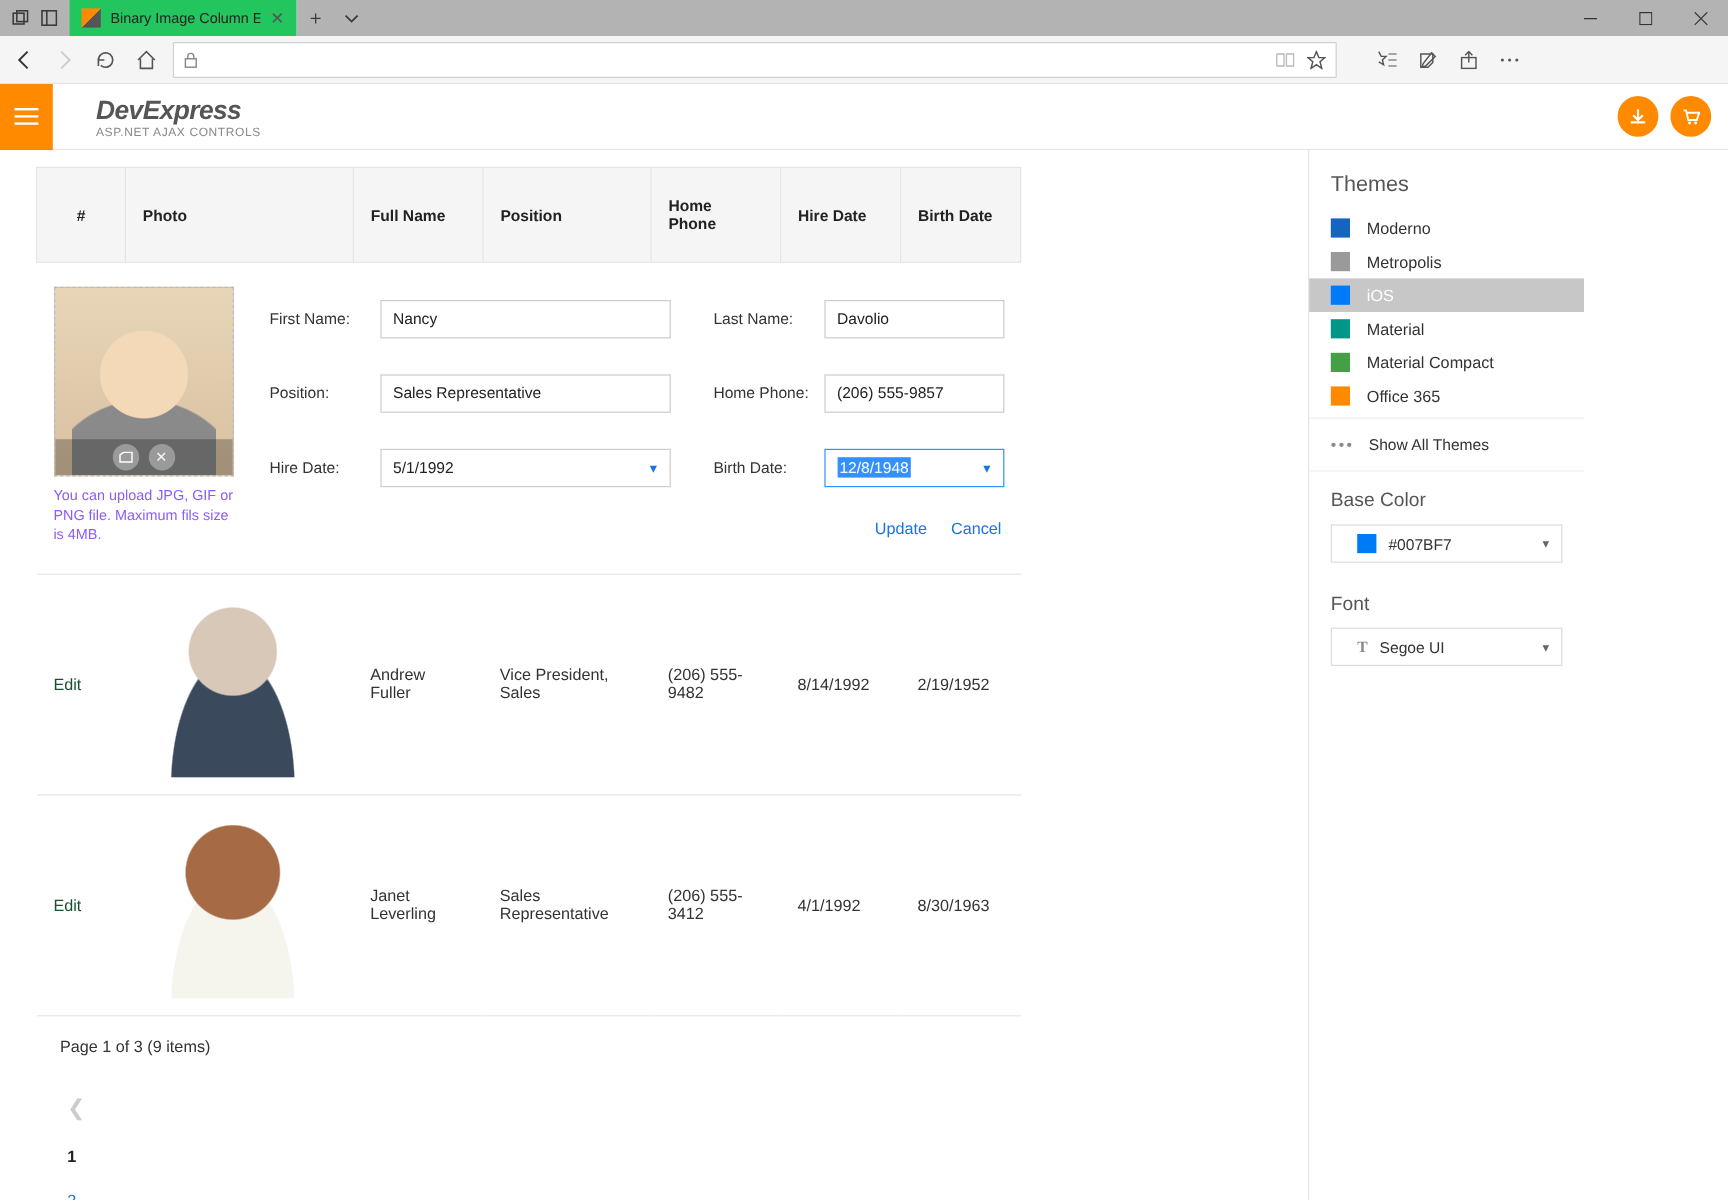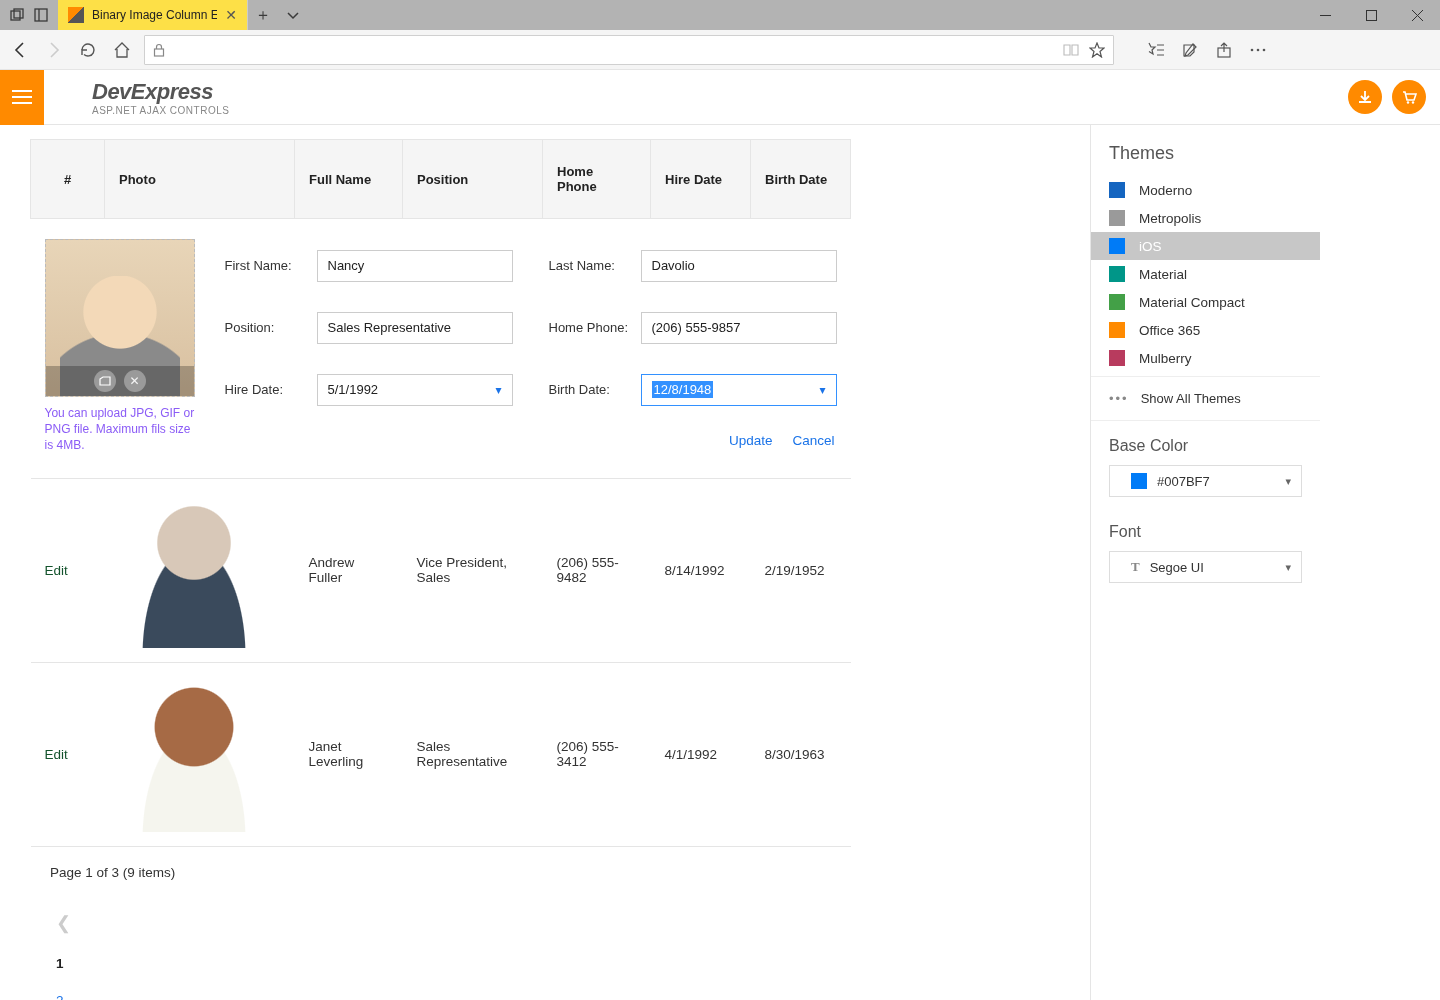--- a/index.html
+++ b/index.html
@@ -3,21 +3,21 @@
 <meta charset="utf-8">
 <style>
   * { box-sizing: border-box; margin: 0; padding: 0; }
   body { font-family: "Segoe UI", Tahoma, sans-serif; font-size: 13px; color: #333; background:#fff; }
   
   
   .window-chrome { background:#b3b3b3; height:30px; display:flex; align-items:stretch; }
   .win-icons-left { display:flex; align-items:center; padding-left:6px; gap:2px;}
   .win-icon { width:22px; height:22px; display:flex; align-items:center; justify-content:center; color:#3a3a3a; }
   .tabstrip { display:flex; align-items:stretch; margin-left:6px;}
-  .tab { background:#fde047; display:flex; align-items:center; padding:0 10px; gap:8px; min-width:190px; max-width:190px; border-right:1px solid #ccc; position:relative; }
+  .tab { background:#22c55e; display:flex; align-items:center; padding:0 10px; gap:8px; min-width:190px; max-width:190px; border-right:1px solid #ccc; position:relative; }
   .tab .favicon { width:16px; height:16px; background:linear-gradient(135deg,#ff8a00 0 50%,#555 50% 100%); }
   .tab .title { flex:1; white-space:nowrap; overflow:hidden; text-overflow:clip; font-size:12px; color:#222; }
   .tab .close { font-size:14px; color:#555; }
   .tab-add, .tab-more { width:30px; display:flex; align-items:center; justify-content:center; color:#3a3a3a; font-size:16px; }
   .win-buttons-right { margin-left:auto; display:flex; }
   .win-btn { width:46px; display:flex; align-items:center; justify-content:center; color:#333; font-size:12px; }
   
   .nav-bar { background:#f5f5f5; height:40px; display:flex; align-items:center; padding:0 8px; gap:10px; border-bottom:1px solid #e5e5e5;}
   .nav-btn { width:24px; height:24px; display:flex; align-items:center; justify-content:center; color:#555; }
   .nav-btn.disabled { color:#bbb; }
@@ -27,21 +27,21 @@
   .url-text .dark { color:#222; }
   .url-right { margin-left:auto; display:flex; gap:10px; align-items:center; color:#888; }
   .nav-trail { display:flex; gap:18px; margin-left:22px; align-items:center; color:#555; }
 
   
   .page-header { height:55px; background:#fff; border-bottom:1px solid #e5e5e5; display:flex; align-items:center; }
   .hamburger { width:44px; height:55px; background:#ff8a00; display:flex; align-items:center; justify-content:center; }
   .hamburger-lines, .hamburger-lines::before, .hamburger-lines::after { content:""; display:block; width:20px; height:2px; background:#fff; }
   .hamburger-lines::before { transform:translateY(-6px);}
   .hamburger-lines::after { transform:translateY(4px);}
-  .brand { margin-left:48px; }
+  .brand { margin-left:36px; }
   .brand h1 { font-size:22px; font-weight:700; color:#555; letter-spacing:-0.5px; font-style:italic;}
   .brand .sub { font-size:10px; color:#888; letter-spacing:0.5px; }
   .header-right { margin-left:auto; display:flex; gap:10px; padding-right:14px; }
   .circle-btn { width:34px; height:34px; border-radius:50%; background:#ff8a00; display:flex; align-items:center; justify-content:center; color:#fff; }
 
   
   .content { display:flex; }
   .main { flex:1; padding:14px 0 0 30px; max-width:1090px;}
   .sidebar { width:230px; border-left:1px solid #e5e5e5; min-height:830px; }
 
@@ -58,21 +58,21 @@
 
   
   .edit-wrap { display:flex; gap:30px; }
   .photo-box { width:150px; }
   .photo-thumb { width:150px; height:158px; border:1px dashed #bbb; background:linear-gradient(180deg,#e8d5b8 0%, #d8c0a0 100%); display:flex; align-items:flex-end; justify-content:center; position:relative; overflow:hidden;}
   .person-shape { width:120px; height:120px; background:radial-gradient(circle at 50% 30%, #f3d9b8 0 35%, transparent 36%), radial-gradient(circle at 50% 120%, #8a8a8a 0 55%, transparent 56%);}
   .photo-overlay { position:absolute; left:0; right:0; bottom:0; height:30px; background:rgba(0,0,0,0.25); display:flex; align-items:center; justify-content:center; gap:8px;}
   .round-icon { width:22px; height:22px; border-radius:50%; background:#9a9a9a; display:flex; align-items:center; justify-content:center; color:#f5f5f5; font-size:12px; }
   .hint { font-size:12px; color:#8b5cf6; margin-top:8px; line-height:1.35; max-width:150px;}
   
-  .form-cols { flex:1; display:grid; grid-template-columns: 1fr 1fr; column-gap:36px; row-gap:24px; padding-top:8px;}
+  .form-cols { flex:1; display:grid; grid-template-columns: 1fr; column-gap:36px; row-gap:24px; padding-top:8px;}
   .form-field { display:flex; align-items:center; gap:14px; }
   .form-field label { width:78px; text-align:left; color:#333; font-size:13px; white-space:nowrap;}
   .txt, .dd { flex:1; height:32px; border:1px solid #ccc; background:#fff; padding:0 10px; font-size:13px; color:#222; display:flex; align-items:center; position:relative; min-width:150px;}
   .dd .chev { position:absolute; right:10px; top:8px; color:#1a73e8; font-size:12px;}
   .dd.active { border:1px solid #3391ff; }
   .dd.active .sel { background:#3391ff; color:#fff; padding:1px 2px;}
   
   .form-actions { grid-column:2; display:flex; justify-content:flex-end; gap:20px; padding-right:2px; }
   .link-btn { color:#1a73e8; font-size:13.5px; cursor:pointer; }
 
@@ -407,24 +407,20 @@
           <span>Material</span>
         </div>
         <div class="theme-item">
           <span class="sw" style="background: rgb(67, 160, 71);"></span>
           <span>Material Compact</span>
         </div>
         <div class="theme-item">
           <span class="sw" style="background: rgb(255, 138, 0);"></span>
           <span>Office 365</span>
         </div>
-        <div class="theme-item">
-          <span class="sw" style="background: rgb(184, 59, 94);"></span>
-          <span>Mulberry</span>
-        </div>
       </div>
     <div class="show-all">
       <span class="dots">•••</span>
       <span>Show All Themes</span>
     </div>
 
     <div class="side-sub">Base Color</div>
     <div class="side-select">
       <span class="sw-blue"></span>
       <span>#007BF7</span>

